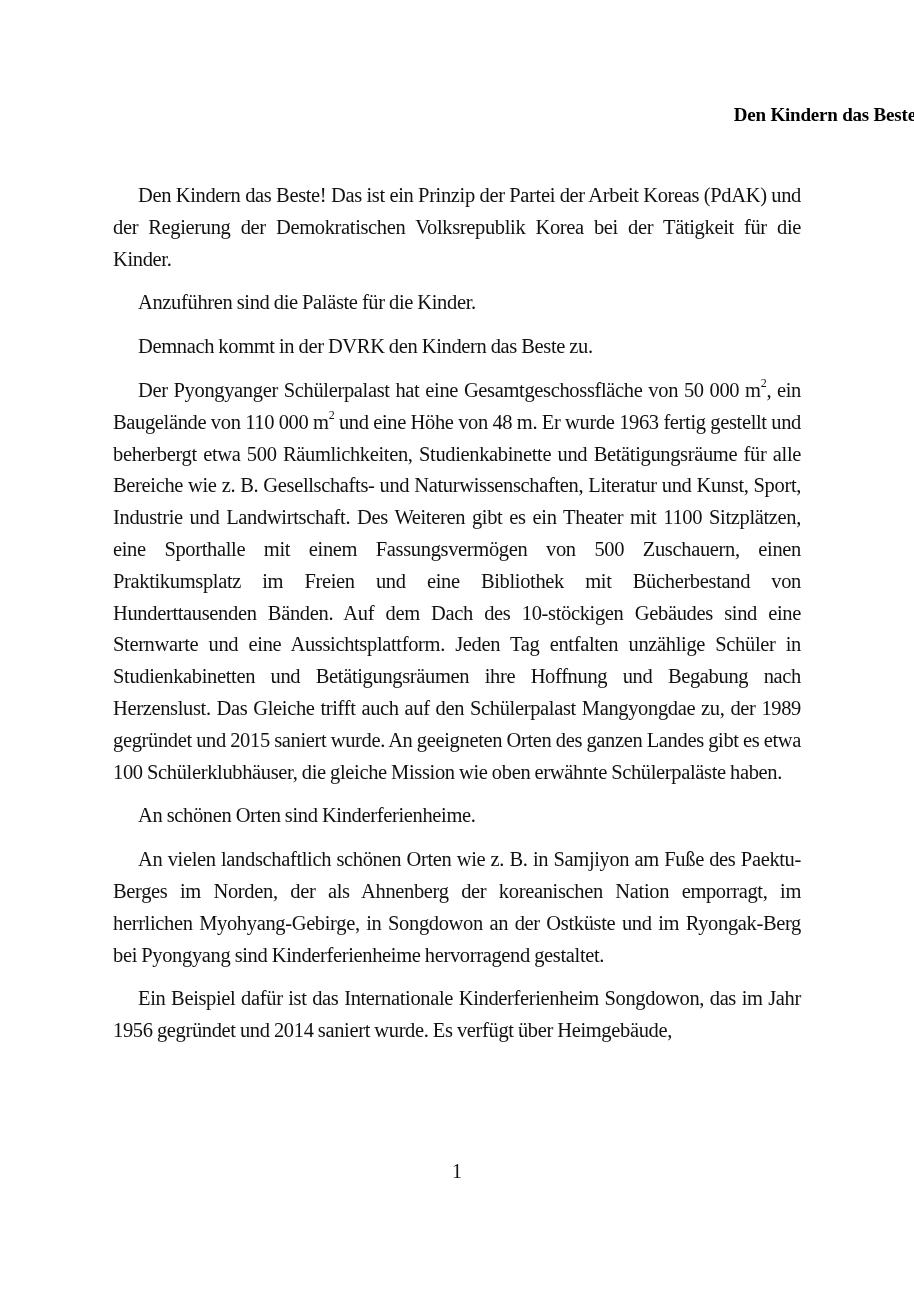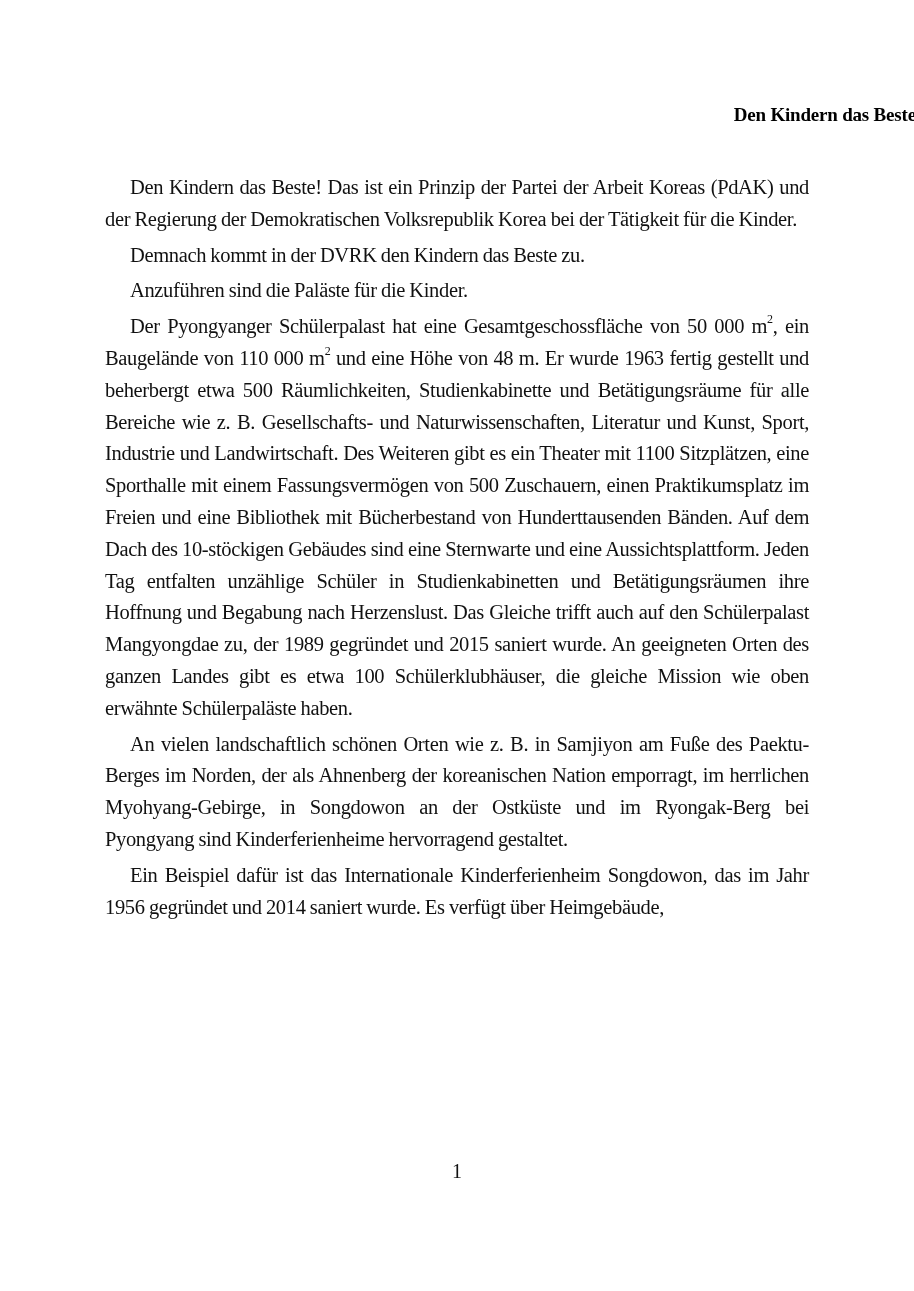--- a/index.html
+++ b/index.html
@@ -11,37 +11,38 @@
     position: absolute; top: 104px; left: 8px; width: 914px; text-align: right;
     font-family: "Liberation Serif", serif; font-weight: bold; font-size: 19px;
     color: #000; letter-spacing: -0.2px;
   }
   .body-text {
     position: absolute; left: 101px; top: 168px; width: 712px;
     font-family: "Liberation Serif", serif; font-size: 20.5px; line-height: 31.8px;
     color: #111; text-align: justify; letter-spacing: -0.35px;
     word-spacing: -0.5px;
   }
-  .body-text p { margin: 4px; text-indent: 25px; }
+  .body-text p { margin: 12px; text-indent: 25px; }
   .body-text p.single { text-align: left; }
   sup { font-size: 12px; line-height: 0; position: relative; top: -2px; vertical-align: super; }
   .page-number {
     position: absolute; top: 1160px; left: 0; width: 914px; text-align: center;
     font-family: "Liberation Serif", serif; font-size: 20px; color: #111;
   }
 </style>
 </head>
 <body>
 
 <div class="page">
   <div class="title">Den Kindern das Beste!</div>
 
   <div class="body-text">
     <p>Den Kindern das Beste! Das ist ein Prinzip der Partei der Arbeit Koreas (PdAK) und der Regierung der Demokratischen Volksrepublik Korea bei der Tätigkeit für die Kinder.</p>
+    <p class="single">Anzuführen sind die Paläste für die Kinder.</p>
     <p class="single">Demnach kommt in der DVRK den Kindern das Beste zu.</p>
-    <p class="single">Anzuführen sind die Paläste für die Kinder.</p>
     <p><span>Der Pyongyanger Schülerpalast hat eine Gesamtgeschossfläche von 50 000 m</span><sup>2</sup><span>, ein Baugelände von 110 000 m</span><sup>2</sup><span> und eine Höhe von 48 m. Er wurde 1963 fertig gestellt und beherbergt etwa 500 Räumlichkeiten, Studienkabinette und Betätigungsräume für alle Bereiche wie z. B. Gesellschafts- und Naturwissenschaften, Literatur und Kunst, Sport, Industrie und Landwirtschaft. Des Weiteren gibt es ein Theater mit 1100 Sitzplätzen, eine Sporthalle mit einem Fassungsvermögen von 500 Zuschauern, einen Praktikumsplatz im Freien und eine Bibliothek mit Bücherbestand von Hunderttausenden Bänden. Auf dem Dach des 10-stöckigen Gebäudes sind eine Sternwarte und eine Aussichtsplattform. Jeden Tag entfalten unzählige Schüler in Studienkabinetten und Betätigungsräumen ihre Hoffnung und Begabung nach Herzenslust. Das Gleiche trifft auch auf den Schülerpalast Mangyongdae zu, der 1989 gegründet und 2015 saniert wurde. An geeigneten Orten des ganzen Landes gibt es etwa 100 Schülerklubhäuser, die gleiche Mission wie oben erwähnte Schülerpaläste haben.</span></p>
+    <p class="single">An schönen Orten sind Kinderferienheime.</p>
     <p>An vielen landschaftlich schönen Orten wie z. B. in Samjiyon am Fuße des Paektu-Berges im Norden, der als Ahnenberg der koreanischen Nation emporragt, im herrlichen Myohyang-Gebirge, in Songdowon an der Ostküste und im Ryongak-Berg bei Pyongyang sind Kinderferienheime hervorragend gestaltet.</p>
     <p>Ein Beispiel dafür ist das Internationale Kinderferienheim Songdowon, das im Jahr 1956 gegründet und 2014 saniert wurde. Es verfügt über Heimgebäude,</p>
   </div>
 
   <div class="page-number">1</div>
 </div>
 
 </body></html>

